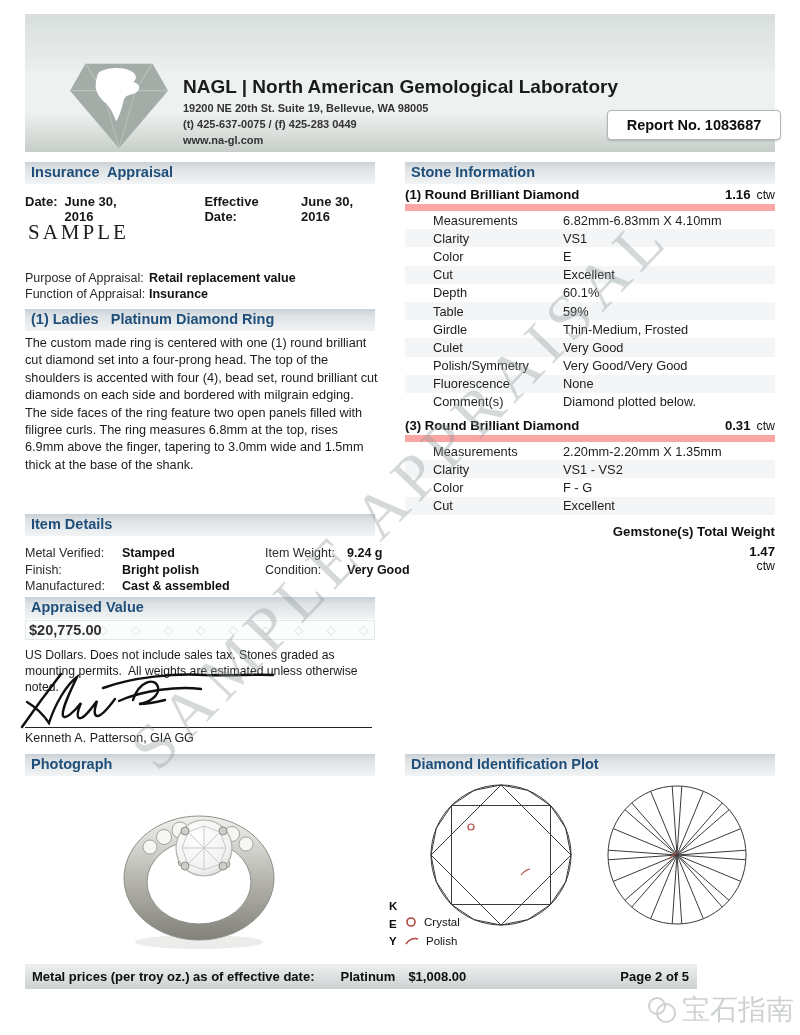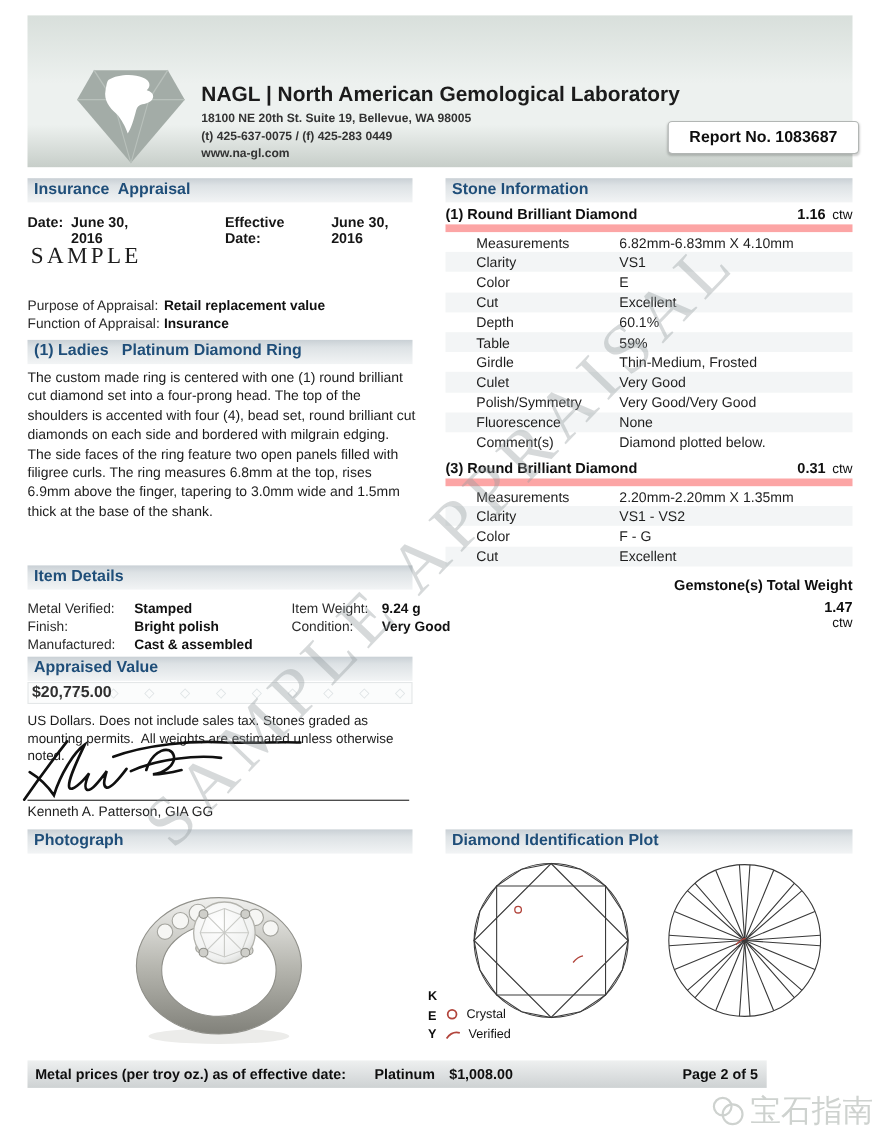--- a/index.html
+++ b/index.html
@@ -120,21 +120,21 @@
       <line x1="20" y1="6" x2="38" y2="34" stroke="#b9c1bc" stroke-width="1.2"></line>
       <line x1="90" y1="6" x2="72" y2="34" stroke="#b9c1bc" stroke-width="1.2"></line>
       <line x1="38" y1="34" x2="55" y2="94" stroke="#b9c1bc" stroke-width="1"></line>
       <line x1="72" y1="34" x2="55" y2="94" stroke="#b9c1bc" stroke-width="1"></line>
       <path d="M34,15 C42,10 58,9 66,13 C74,16 74,22 70,25 C78,27 78,34 71,37
                C66,39 62,38 60,44 C58,52 55,62 52,66 C50,60 46,52 41,47
                C35,42 29,34 31,25 C32,20 32,17 34,15 Z" fill="#ffffff"></path>
     </svg>
     <div class="mh-text">
       <div class="mh-title">NAGL | North American Gemological Laboratory</div>
-      <div class="mh-line">18100 NE 20th St. Suite 19, Bellevue, WA 98005</div>
+      <div class="mh-line">19200 NE 20th St. Suite 19, Bellevue, WA 98005</div>
       <div class="mh-line">(t) 425-637-0075 / (f) 425-283 0449</div>
       <div class="mh-line">www.na-gl.com</div>
     </div>
     <div class="report-box">
       <span>Report No. 1083687</span>
     </div>
   </div>
 
   <div class="sec-bar w-left" style="top:162px;"><span>Insurance&nbsp; Appraisal</span></div>
   <div class="sec-bar w-right" style="top:162px;"><span>Stone Information</span></div>
@@ -359,21 +359,21 @@
   <div class="key-row key-row-1">
     <svg width="12" height="12">
       <circle cx="6" cy="6" r="4" fill="none" stroke="#b2453c" stroke-width="1.6"></circle>
     </svg>
     <span>Crystal</span>
   </div>
   <div class="key-row key-row-2">
     <svg width="14" height="10">
       <path d="M1,8 Q6,1 13,3" fill="none" stroke="#b2453c" stroke-width="1.6"></path>
     </svg>
-    <span>Verified</span>
+    <span>Polish</span>
   </div>
 
   <div class="footer-bar">
     <span class="f-label">Metal prices (per troy oz.) as of effective date:</span>
     <span class="f-metal">Platinum</span>
     <span class="f-price">$1,008.00</span>
     <span class="f-spacer"></span>
     <span class="f-page">Page 2 of 5</span>
   </div>
   <div class="brand">

